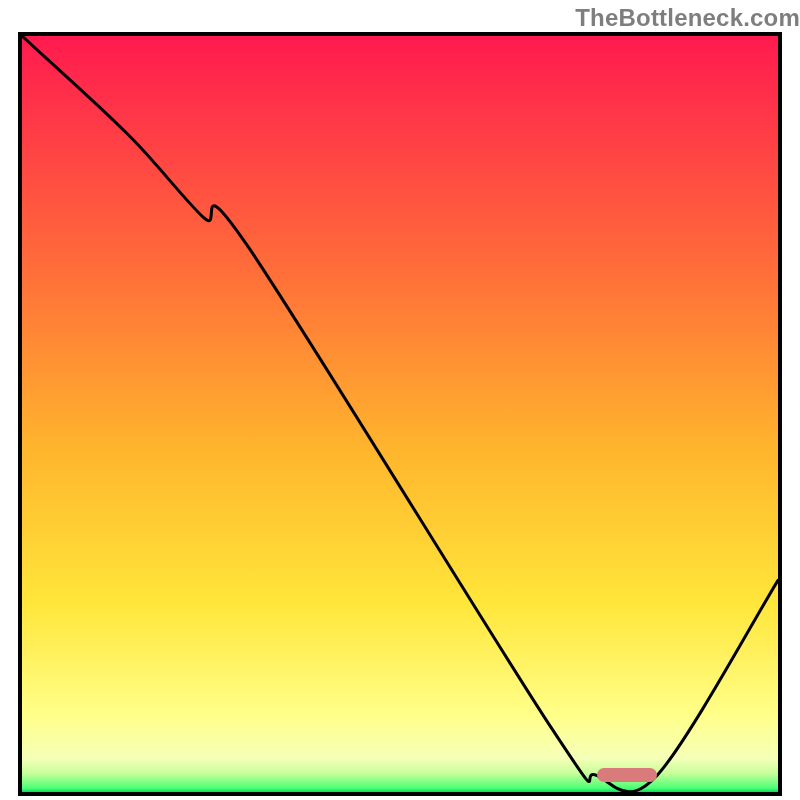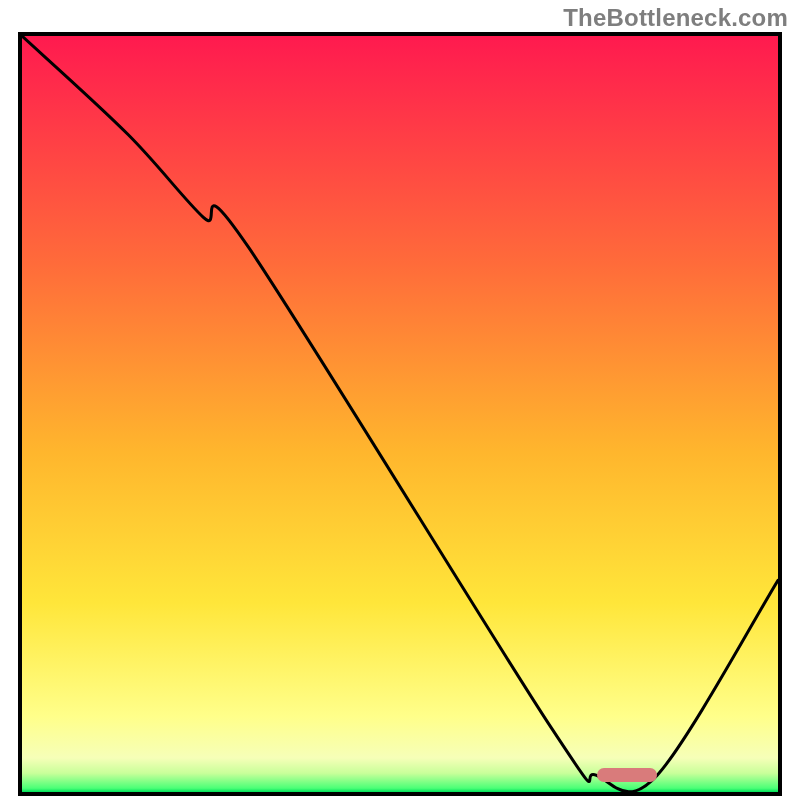--- a/index.html
+++ b/index.html
@@ -11,21 +11,21 @@
     font-family: Arial, Helvetica, sans-serif;
   }
   .stage {
     position: relative;
     width: 800px;
     height: 800px;
   }
   .watermark {
     position: absolute;
     top: 4px;
-    right: 12px;
+    right: 0;
     font-size: 24px;
     font-weight: 600;
     color: #7e7e7e;
     letter-spacing: 0.2px;
   }
   .plot {
     position: absolute;
     left: 18px;
     top: 32px;
     width: 764px;

